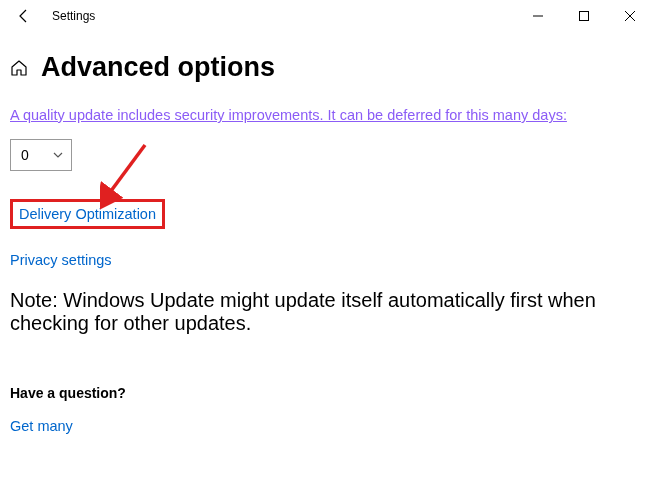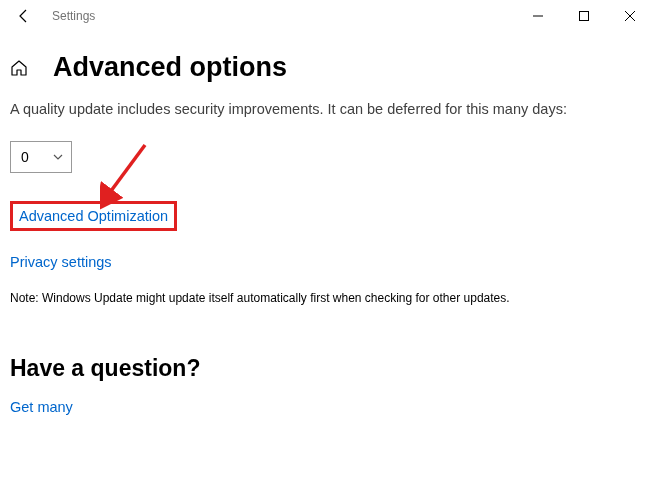--- a/index.html
+++ b/index.html
@@ -19,48 +19,49 @@
       padding: 0 0 0 8px;
     }
     .back-btn {
       width: 32px; height: 32px;
       display: flex; align-items: center; justify-content: center;
       cursor: pointer;
     }
     .title {
       font-size: 12px;
       margin-left: 12px;
-      color: #737373;
+      color: #000000;
     }
     .win-controls {
       margin-left: auto;
       display: flex;
     }
     .win-btn {
       width: 46px; height: 32px;
       display: flex; align-items: center; justify-content: center;
       cursor: pointer;
     }
     .content {
       padding: 20px 10px 0 10px;
     }
     .header-row {
       display: flex;
       align-items: center;
-      gap: 25px;
-      margin-bottom: 18px;
+      gap: 13px;
+      margin-bottom: 24px;
     }
     .page-title {
       font-size: 27px;
       font-weight: 600;
     }
     .body-text {
       font-size: 14.5px;
-      color: #404040;
-      margin-bottom: 24px;
+      color: #8b5cf6;
+      margin-bottom: 16px;
+      text-decoration: underline;
     }
     .dropdown {
       width: 62px;
       height: 32px;
       border: 1px solid #999;
       display: flex;
       align-items: center;
       padding: 0 8px 0 10px;
       justify-content: space-between;
       margin-bottom: 28px;
@@ -74,25 +75,25 @@
       display: inline-block;
     }
     .link-block { margin-bottom: 20px; }
     .highlight-box {
       border: 3px solid #e02020;
       padding: 3px 6px;
       display: inline-block;
       margin-bottom: 22px;
     }
     .note-text {
-      font-size: 12px;
+      font-size: 20px;
       margin-bottom: 50px;
     }
     .section-heading {
-      font-size: 23px;
+      font-size: 14px;
       font-weight: 600;
       margin-bottom: 16px;
     }
     
     .arrow {
       position: absolute;
       left: 100px;
       top: 140px;
       pointer-events: none;
     }
@@ -138,21 +139,21 @@
   <div class="body-text">A quality update includes security improvements. It can be deferred for this many days:</div>
 
   <div class="dropdown">
     <span>0</span>
     <svg width="10" height="6" viewBox="0 0 10 6">
         <path d="M1 1 L5 5 L9 1" stroke="#555" stroke-width="1.2" fill="none"></path>
       </svg>
   </div>
 
   <div class="highlight-box">
-    <span class="link">Advanced Optimization</span>
+    <span class="link">Delivery Optimization</span>
   </div>
 
   <div class="link-block">
     <span class="link">Privacy settings</span>
   </div>
 
   <div class="note-text">Note: Windows Update might update itself automatically first when checking for other updates.</div>
 
   <div class="section-heading">Have a question?</div>
   <span class="link">Get many</span>

